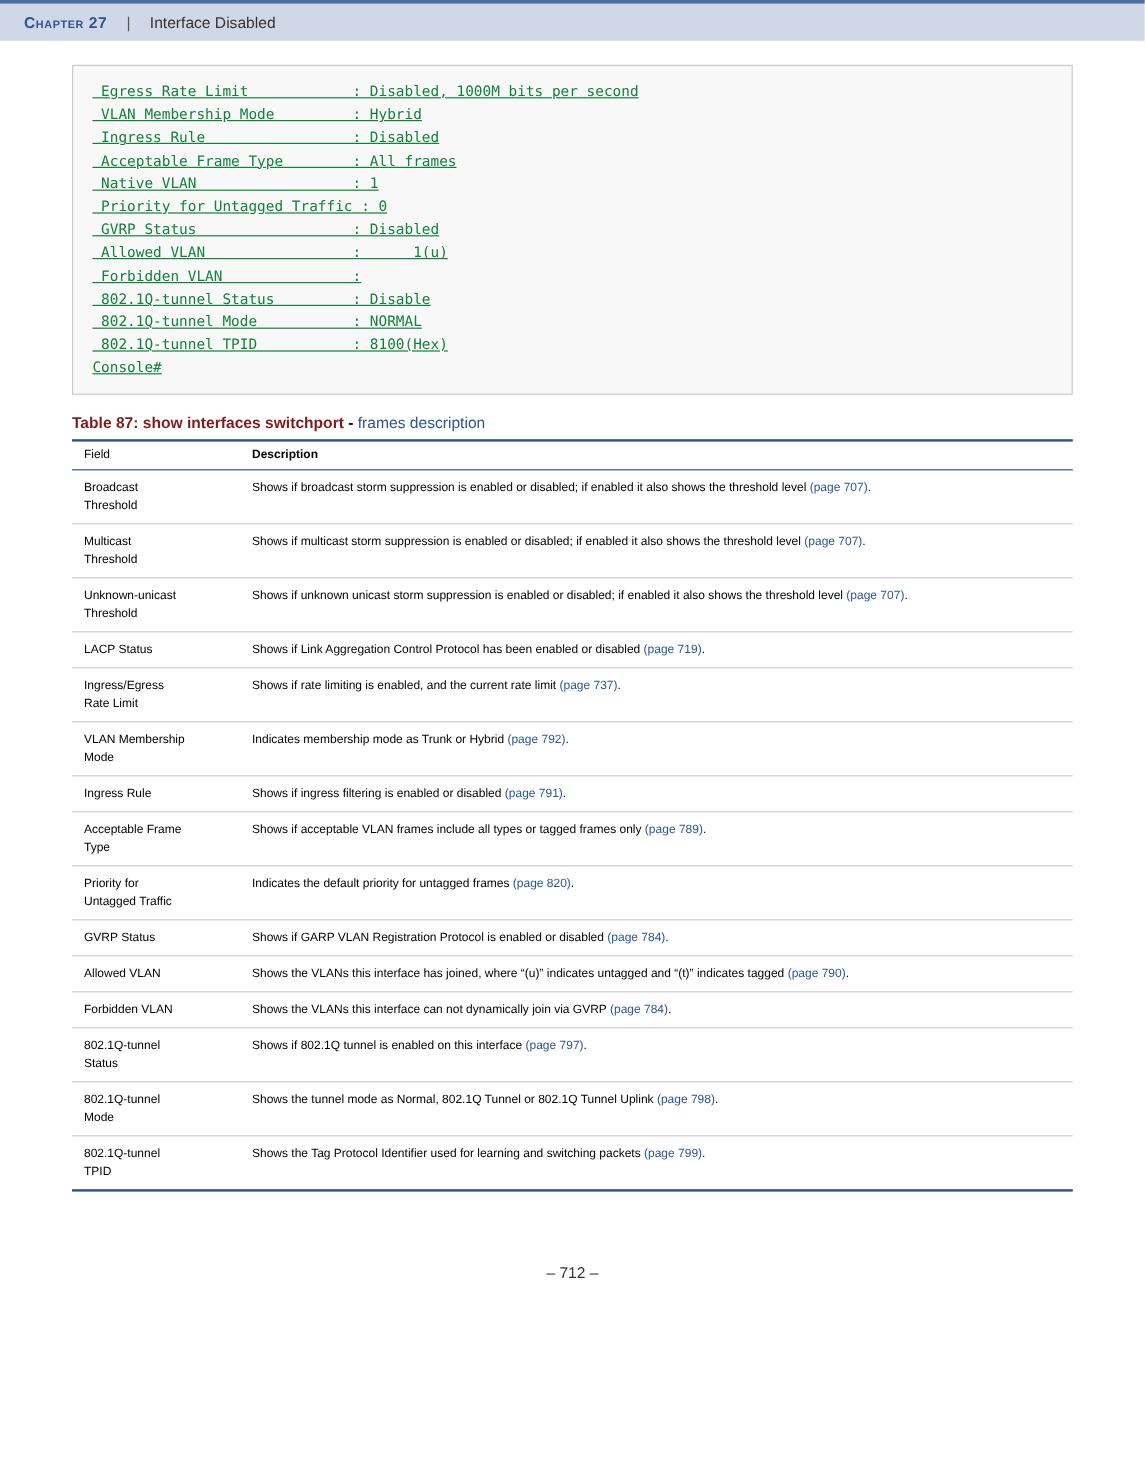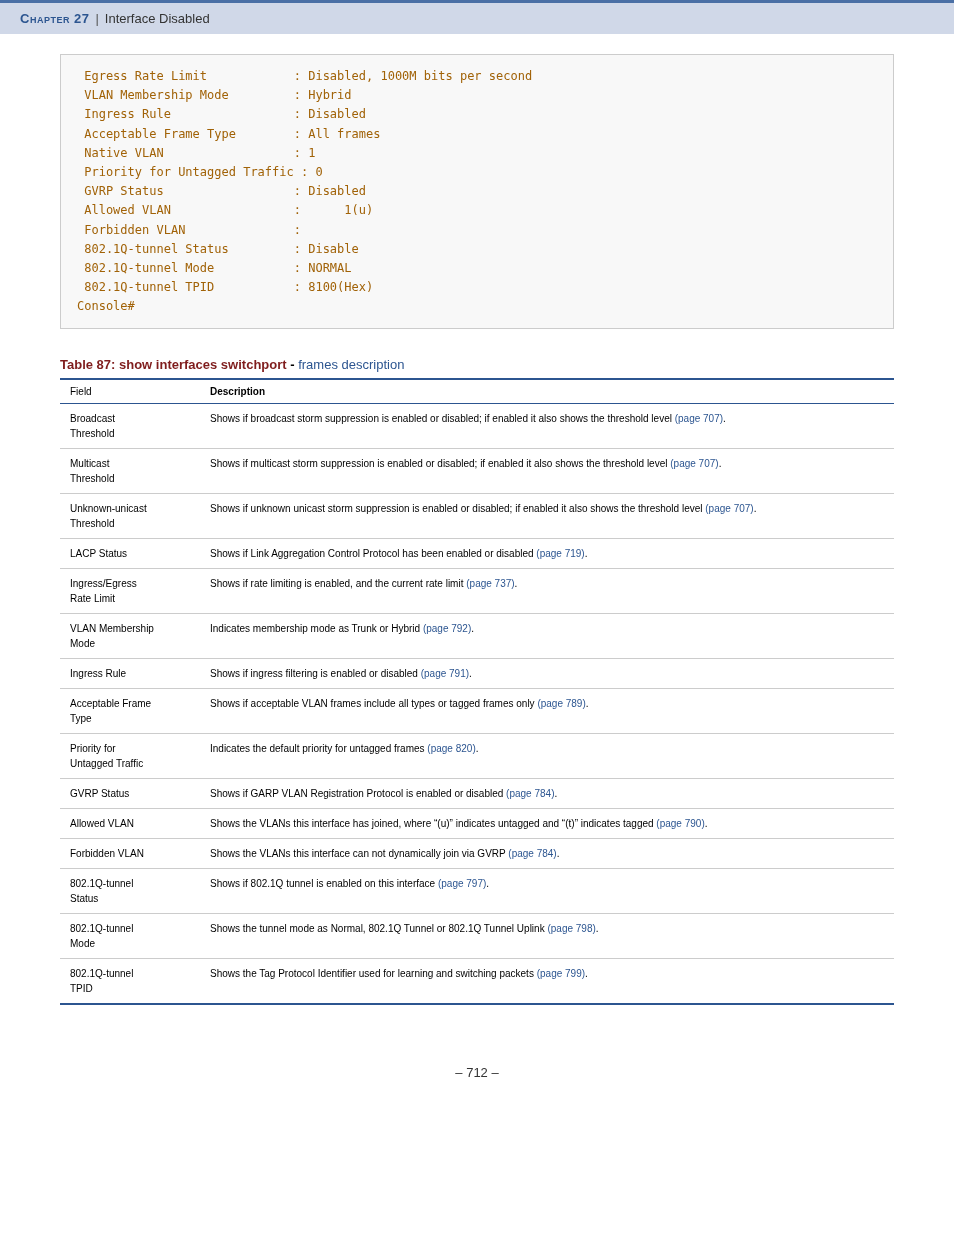--- a/index.html
+++ b/index.html
@@ -12,21 +12,21 @@
       min-height: 1235px;
     }
 
     
     .header-bar {
       background: #d0d8e8;
       border-top: 3px solid #4a6fa5;
       padding: 8px 20px;
       display: flex;
       align-items: baseline;
-      gap: 6px;
+      gap: 16px;
     }
     .header-chapter {
       font-size: 13px;
       font-weight: bold;
       color: #2c5590;
       font-variant: small-caps;
       letter-spacing: 0.5px;
     }
     .header-separator {
       color: #555;
@@ -43,22 +43,23 @@
     }
 
     
     .code-block {
       background: #f8f8f8;
       border: 1px solid #ccc;
       padding: 12px 16px;
       font-family: 'Courier New', Courier, monospace;
       font-size: 12px;
       line-height: 1.6;
-      margin-bottom: 28px;
-      color: #a16207;
+      margin-bottom: 16px;
+      color: #15803d;
+      text-decoration: underline;
     }
     .code-block pre {
       white-space: pre;
     }
 
     
     .table-title {
       font-size: 13px;
       font-weight: bold;
       margin-bottom: 6px;

